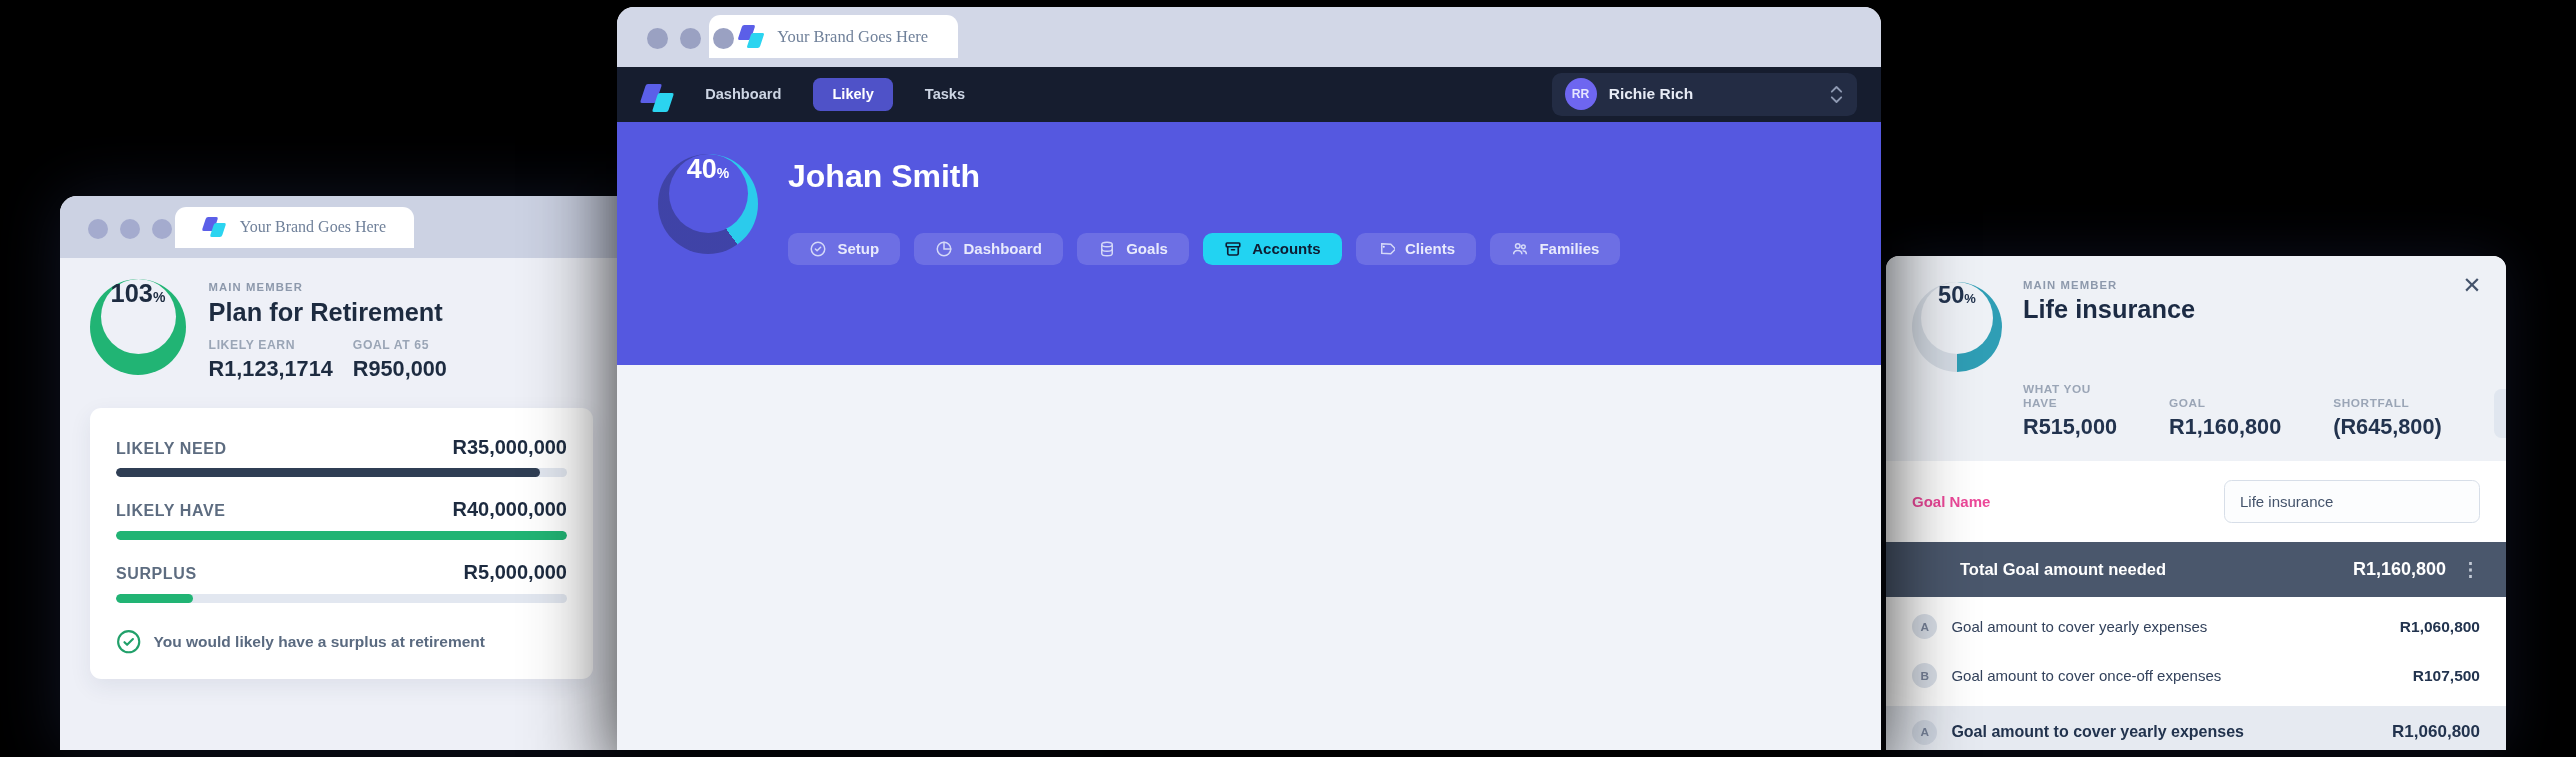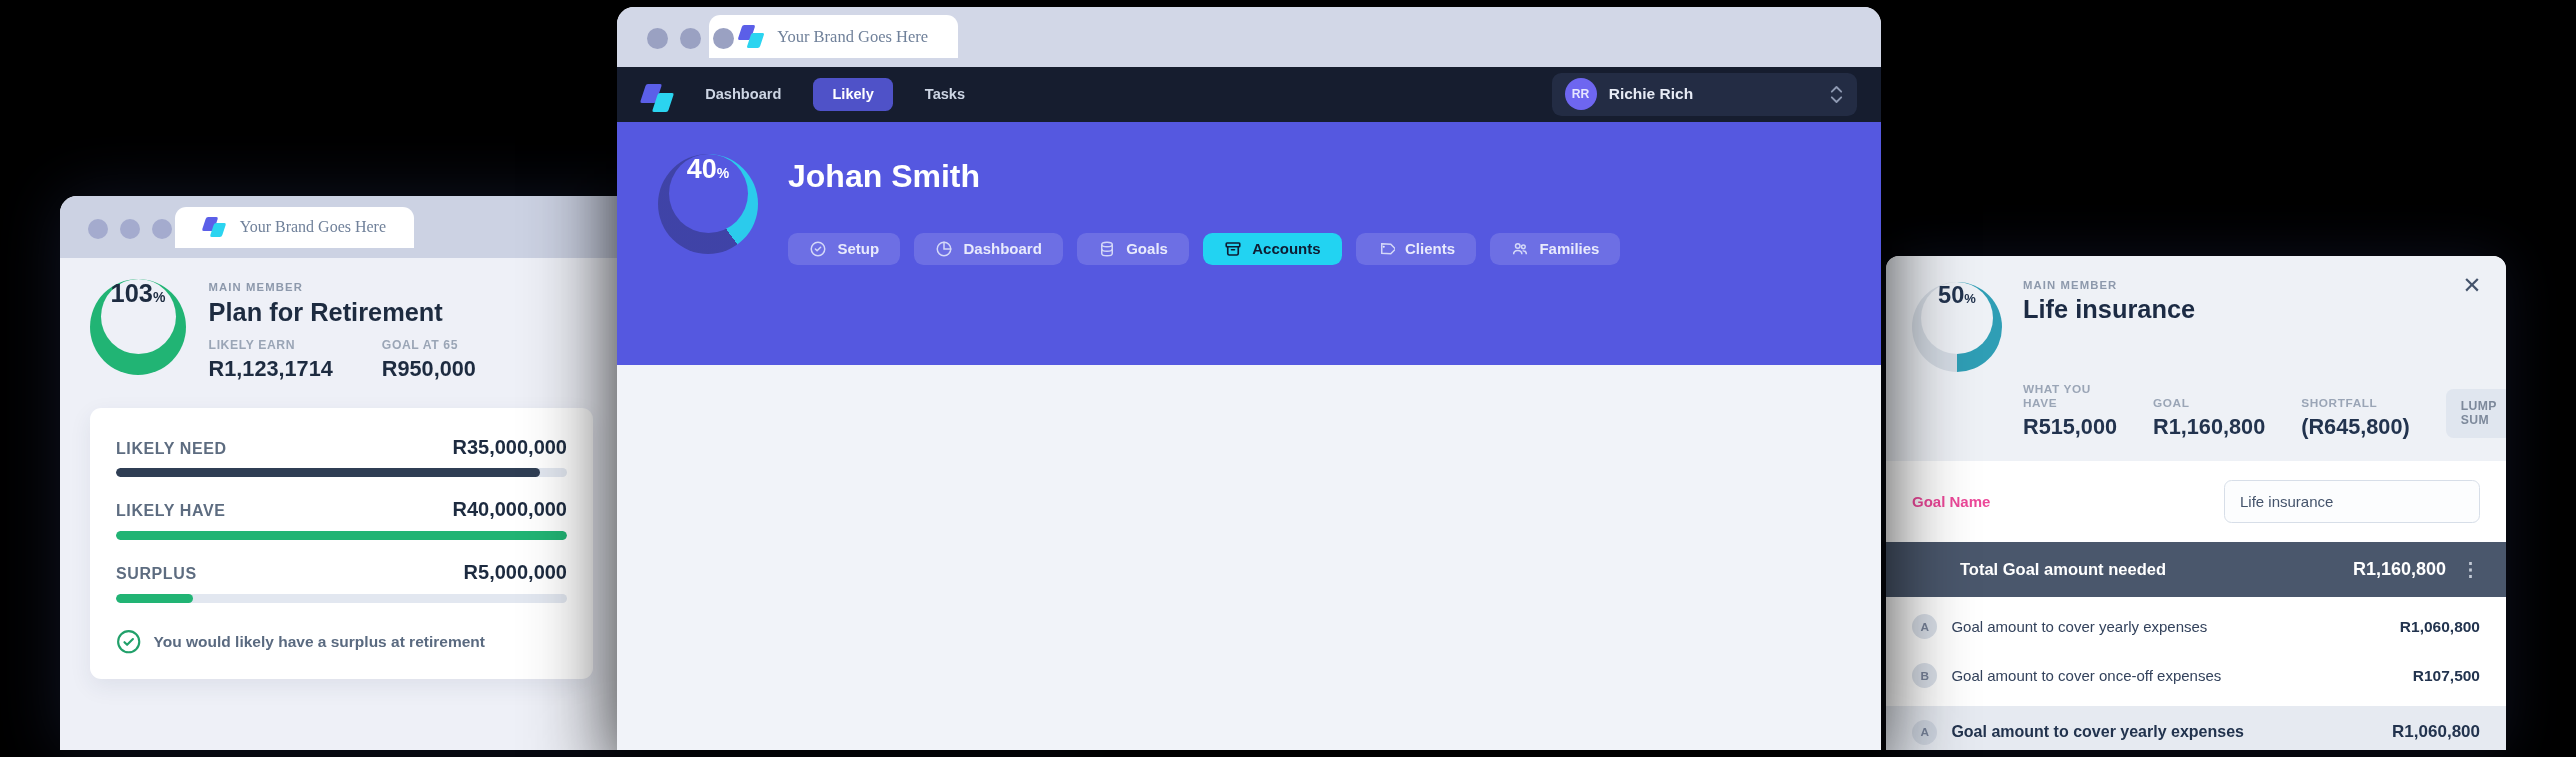--- a/index.html
+++ b/index.html
@@ -30,21 +30,21 @@
   #win-left .btab-label { font-size:16px; }
   #win-left .logo { width:24.5px; height:24.5px; }
   .left-body { padding:21px 30px 0 30px; }
   .ret-header { display:flex; align-items:flex-start; }
   #ret-ring { width:96px; height:96px; }
   #ret-ring .ring-inner { width:75px; height:75px; background:#eef0f7; color:#1d2b40; font-size:25.4px; }
   #ret-ring .pct-sym { font-size:14px; font-weight:700; }
   .ret-head-text { margin-left:22.6px; padding-top:1.9px; }
   .kicker { font-size:11.3px; letter-spacing:1.1px; color:#8d99ac; font-weight:700; }
   .ret-title { font-size:25.4px; font-weight:800; color:#1d2b40; margin-top:4.7px; }
-  .ret-stats { display:flex; gap:49px; margin-top:11.3px; }
+  .ret-stats { display:flex; gap:20px; margin-top:11.3px; }
   .stat-label { font-size:12.2px; font-weight:700; color:#9aa5b6; letter-spacing:0.6px; }
   .stat-value { font-size:21.7px; font-weight:800; color:#1d2b40; margin-top:3.8px; }
   .ret-card { margin-top:26px; width:503px; background:#fff; border-radius:11.3px; padding:28px 26px 24.5px 26px; box-shadow:0 7.5px 22.6px rgba(40,55,90,.08); }
   .bar-row { margin-bottom:21px; }
   .bar-top { display:flex; justify-content:space-between; align-items:baseline; }
   .bar-label { font-size:16px; font-weight:700; color:#5d6c80; letter-spacing:0.6px; }
   .bar-value { font-size:20px; font-weight:800; color:#1d2b40; }
   .bar-track { margin-top:9.4px; height:9.4px; border-radius:5.7px; background:#e2e7f0; overflow:hidden; }
   .bar-fill { height:100%; border-radius:5.7px; }
   .bar-fill.navy { background:#2f3e54; }
@@ -83,21 +83,21 @@
   
   #win-right { left:1886px; top:256px; width:620px; height:494px; background:#fff; border-radius:13px 13px 0 0; z-index:2; box-shadow:0 0 57px rgba(90,110,200,.15); overflow:hidden; }
   .lg-header { background:#eef1f6; padding:22.6px 26px 21px 26px; position:relative; }
   .lg-top { display:flex; }
   #goal-ring { width:90px; height:90px; margin-top:3.8px; }
   #goal-ring .ring-inner { width:72px; height:72px; background:#eef1f6; color:#22334e; font-size:23.6px; }
   #goal-ring .pct-sym { font-size:13px; font-weight:700; }
   .lg-head-text { margin-left:21px; }
   .lg-title { font-size:25.4px; font-weight:800; color:#1c2b44; margin-top:4.7px; }
   .lg-close { position:absolute; right:24.5px; top:19px; font-size:22.6px; color:#44536b; cursor:pointer; line-height:1; }
-  .lg-stats { display:flex; align-items:flex-end; gap:36px; margin-top:9.4px; margin-left:111px; }
+  .lg-stats { display:flex; align-items:flex-end; gap:52px; margin-top:9.4px; margin-left:111px; }
   .lg-stat .stat-label { font-size:11.8px; }
   .lg-stat .stat-value { font-size:21.7px; color:#22334e; }
   .lumpsum-pill { background:#e0e6ef; border-radius:7.5px; padding:10.4px 15px; font-size:12.2px; font-weight:700; color:#7d899b; letter-spacing:0.4px; margin-bottom:1.9px; }
   .goalname-row { display:flex; justify-content:space-between; align-items:center; padding:19px 26px; }
   .field-label { font-size:15px; font-weight:600; color:#ec4899; }
   .text-input { width:256px; height:43px; border:0.9px solid #d7dee8; border-radius:7.5px; background:#fcfdfe; padding:0 15px; font-size:15px; color:#44536b; font-family:"Liberation Sans", sans-serif; }
   .slate-band { background:#4a576c; height:55px; display:flex; align-items:center; padding:0 26px; }
   .slate-band .band-label { font-size:16.5px; font-weight:700; color:#fff;margin-left:48px; }
   .slate-band .band-value { margin-left:auto; font-size:18px; font-weight:800; color:#fff; }
   .kebab { margin-left:15px; color:#c3cad6; font-size:19px; font-weight:700; cursor:pointer; }

